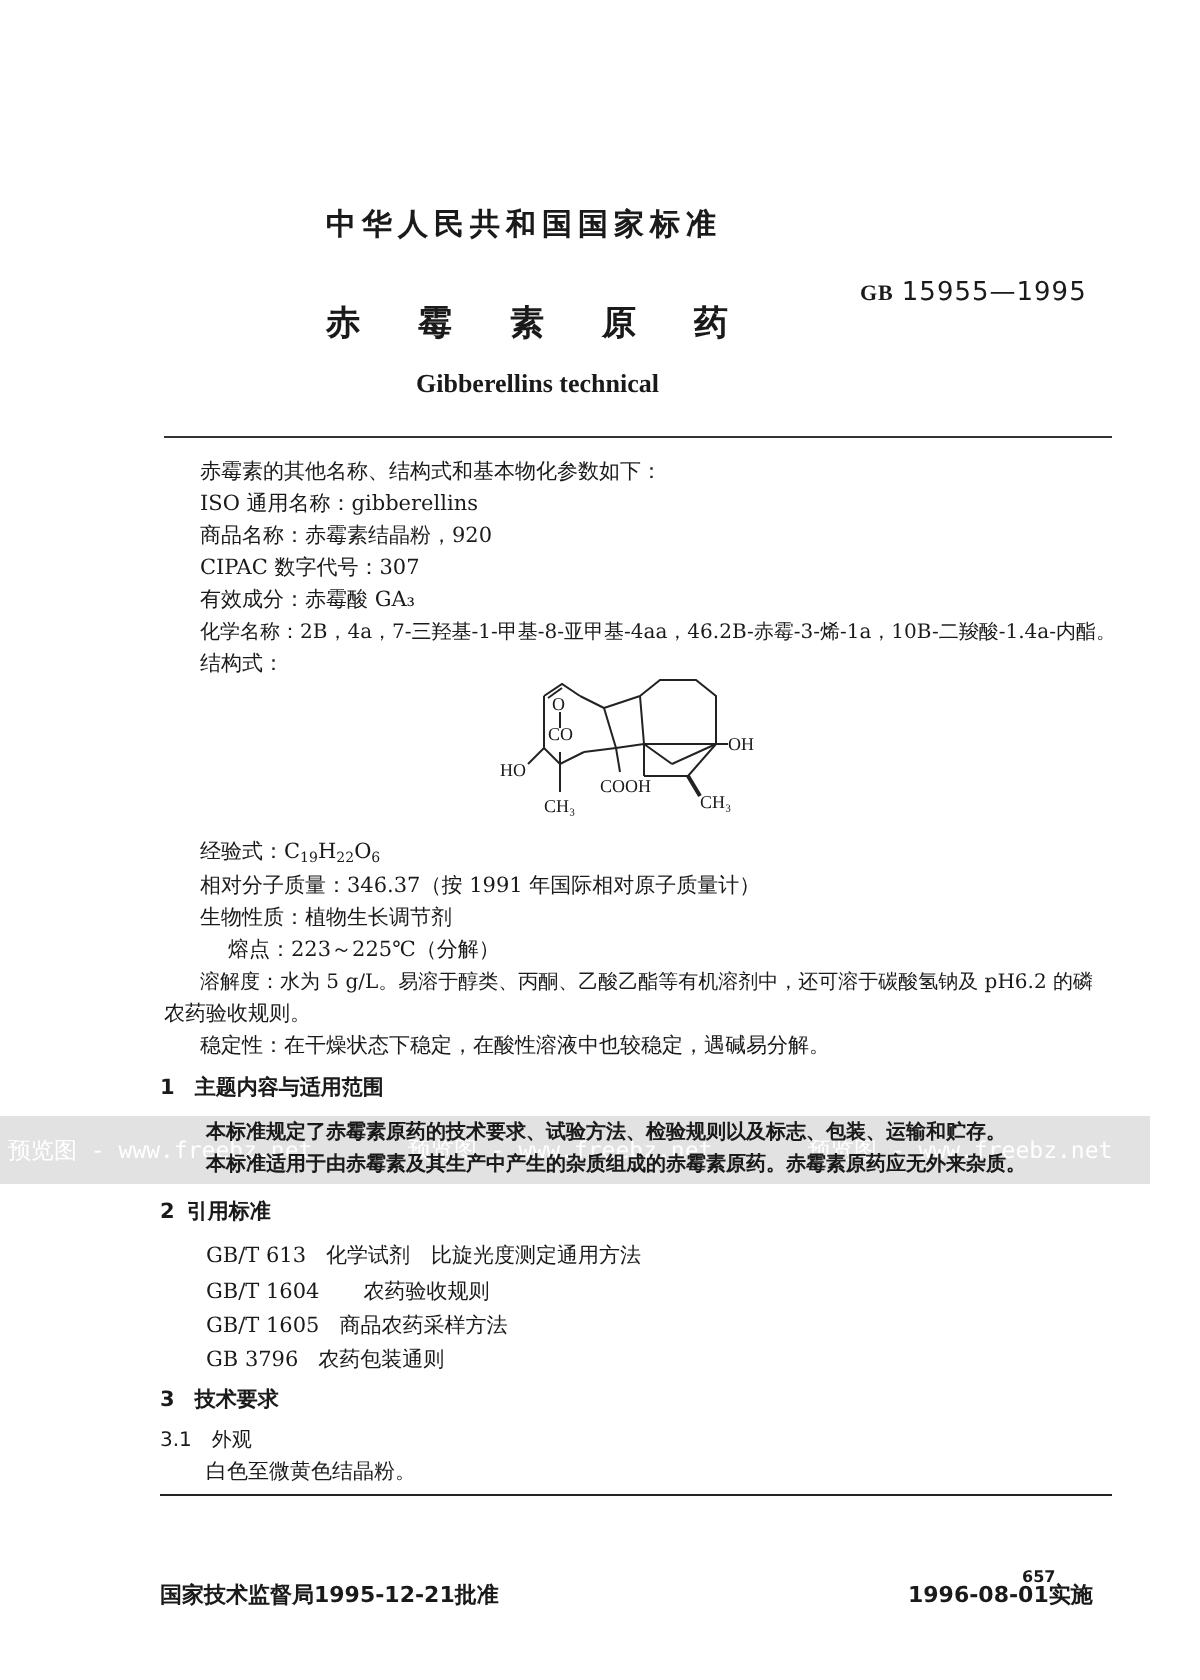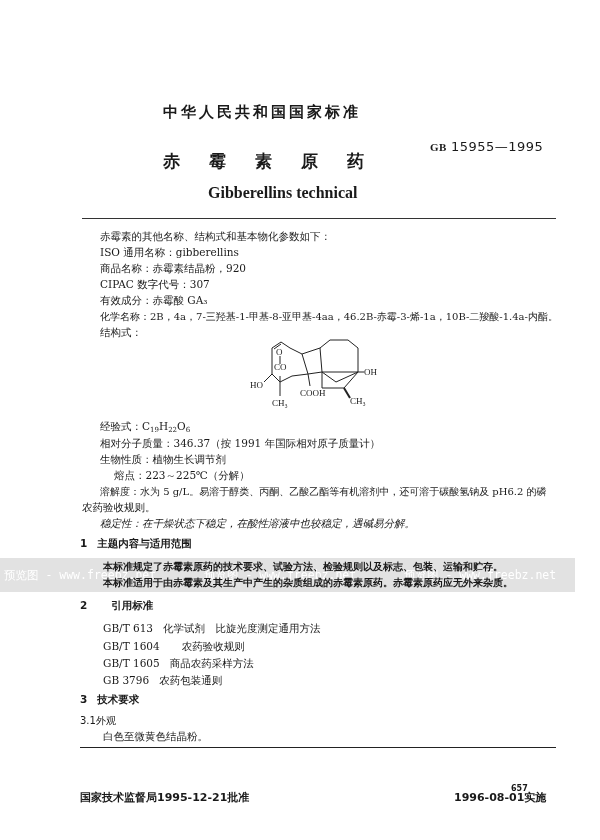--- a/index.html
+++ b/index.html
@@ -7,21 +7,21 @@
          font-family:"DejaVu Serif", "Liberation Serif", serif; color:#1a1a1a; }
   .abs { position:absolute; white-space:nowrap; }
   .sans { font-family:"DejaVu Sans", "Liberation Sans", sans-serif; }
   .serif { font-family:"Liberation Serif", "DejaVu Serif", serif; }
   .body-text { font-size:10.5px; line-height:13px; }
   .national { left:163px; top:103px; font-size:15px; font-weight:bold; letter-spacing:3px; }
   .gbno { left:430px; top:139px; font-size:13px; letter-spacing:0.5px;text-align:right; }
   .gbno b { font-family:"Liberation Serif", serif; font-size:11px; margin-right:4px; }
   .title { left:163px; top:150px; font-size:17px; font-weight:bold; }
   .title span { display:inline-block; width:46px; }
-  .subtitle { left:208px; top:184px; font-size:16px; font-weight:bold; }
+  .subtitle { left:208px; top:184px; font-size:13px; font-weight:bold; }
   .rule { position:absolute; height:1px; background:#333; }
   .watermark { position:absolute; left:0; top:558px; width:535px; height:34px; background:#e2e2e2;padding-left:40px; }
   .wm-text { position:absolute; top:10px; font-size:11.5px; color:#ffffff; font-family:"DejaVu Sans Mono", monospace; white-space:nowrap; }
   .sec { font-weight:bold; font-size:10.5px; }
   .footer { font-size:11px; font-weight:bold;margin-top:38px; }
   .pagenum { left:511px; top:784px; font-size:8px; font-weight:bold; }
   sub { font-size:7px; vertical-align:-2px; }
 </style>
 </head>
 <body>
@@ -85,40 +85,40 @@
 </div>
 
 <div class="abs body-text" style="left:100px; top:420px;">
   <span>经验式：</span><span>C</span><sub>19</sub><span>H</span><sub>22</sub><span>O</span><sub>6</sub>
 </div>
 <div class="abs body-text" style="left:100px; top:437px;">相对分子质量：346.37（按 1991 年国际相对原子质量计）</div>
 <div class="abs body-text" style="left:100px; top:453px;">生物性质：植物生长调节剂</div>
 <div class="abs body-text" style="left:114px; top:469px;">熔点：223～225℃（分解）</div>
 <div class="abs body-text" style="left:100px; top:485px; font-size:10px;">溶解度：水为 5 g/L。易溶于醇类、丙酮、乙酸乙酯等有机溶剂中，还可溶于碳酸氢钠及 pH6.2 的磷</div>
 <div class="abs body-text" style="left:82px; top:501px;">农药验收规则。</div>
-<div class="abs body-text" style="left:100px; top:517px;font-style:italic;">稳定性：在干燥状态下稳定，在酸性溶液中也较稳定，遇碱易分解。</div>
+<div class="abs body-text" style="left:100px; top:517px;">稳定性：在干燥状态下稳定，在酸性溶液中也较稳定，遇碱易分解。</div>
 
 <div class="abs sans sec" style="left:80px; top:537px;"><span>1</span><span style="margin-left:10px;">主题内容与适用范围</span></div>
 
 <div class="watermark">
   <span class="wm-text" style="left:4px;">预览图 - www.freebz.net</span>
   <span class="wm-text" style="left:204px;">预览图 - www.freebz.net</span>
   <span class="wm-text" style="left:404px;">预览图 - www.freebz.net</span>
 </div>
 <div class="abs body-text" style="left:103px; top:560px; font-size:10px; font-weight:bold;">本标准规定了赤霉素原药的技术要求、试验方法、检验规则以及标志、包装、运输和贮存。</div>
 <div class="abs body-text" style="left:103px; top:576px; font-size:10px; font-weight:bold;">本标准适用于由赤霉素及其生产中产生的杂质组成的赤霉素原药。赤霉素原药应无外来杂质。</div>
 
-<div class="abs sans sec" style="left:80px; top:599px;"><span>2</span><span style="margin-left:24px;">引用标准</span></div>
+<div class="abs sans sec" style="left:80px; top:599px;"><span>2</span><span style="margin-left:6px;">引用标准</span></div>
 
 <div class="abs body-text" style="left:103px; top:622px;"><span>GB/T 613</span><span style="margin-left:10px;">化学试剂　比旋光度测定通用方法</span></div>
 <div class="abs body-text" style="left:103px; top:640px;"><span>GB/T 1604</span><span style="margin-left:22px;">农药验收规则</span></div>
 <div class="abs body-text" style="left:103px; top:657px;"><span>GB/T 1605</span><span style="margin-left:10px;">商品农药采样方法</span></div>
 <div class="abs body-text" style="left:103px; top:674px;"><span>GB 3796</span><span style="margin-left:10px;">农药包装通则</span></div>
 
 <div class="abs sans sec" style="left:80px; top:693px;"><span>3</span><span style="margin-left:10px;">技术要求</span></div>
-<div class="abs sans body-text" style="left:80px; top:714px; font-size:10px;"><span>3.1</span><span style="">外观</span></div>
+<div class="abs sans body-text" style="left:80px; top:714px; font-size:10px;"><span>3.1</span><span style="margin-left:10px;">外观</span></div>
 <div class="abs body-text" style="left:103px; top:730px;">白色至微黄色结晶粉。</div>
 
 <div class="rule" style="left:80px; top:747px; width:476px; background:#222;"></div>
 
 <div class="abs sans footer" style="left:80px; top:752px;">国家技术监督局1995-12-21批准</div>
 <div class="abs sans footer" style="left:454px; top:752px;">1996-08-01实施</div>
 <div class="abs sans pagenum">657</div>
 
 </body></html>

